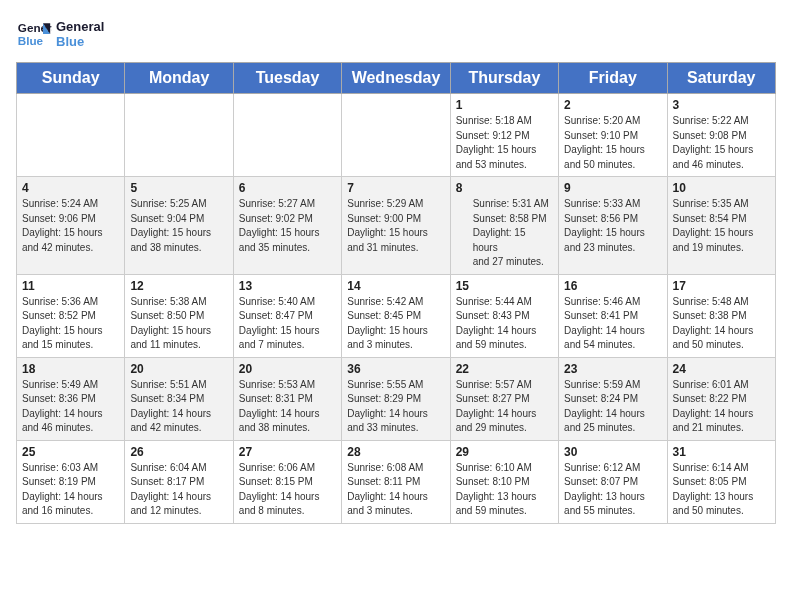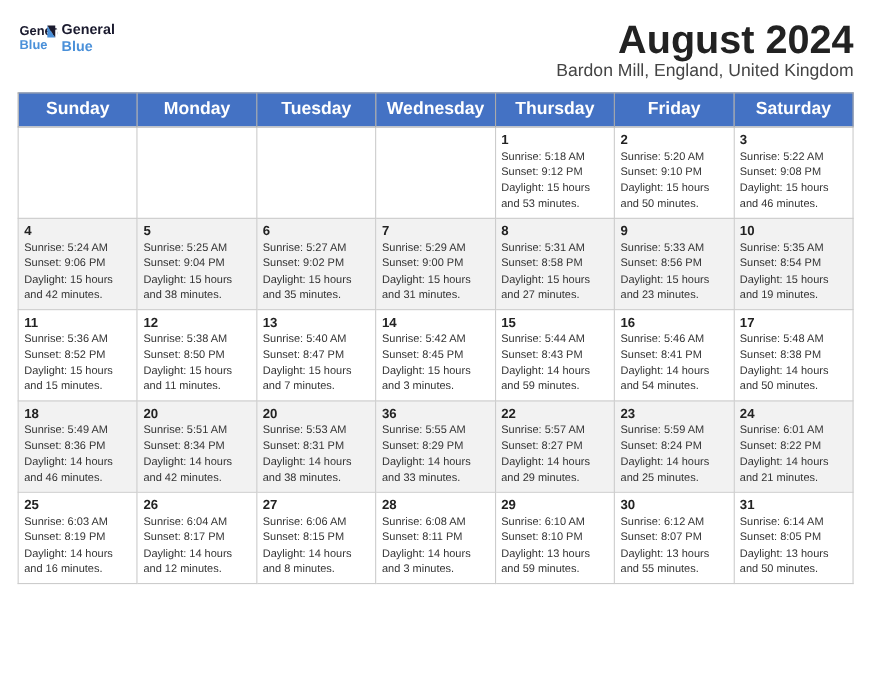--- a/index.html
+++ b/index.html
@@ -88,24 +88,20 @@
       <text x="2" y="18" font-size="13" font-weight="bold" fill="#1a1a2e">General</text>
       <text x="2" y="32" font-size="13" font-weight="bold" fill="#4a90d9">Blue</text>
       <polygon points="30,8 38,20 30,20" fill="#4a90d9"></polygon>
       <polygon points="30,8 38,8 38,20" fill="#1a1a2e"></polygon>
     </svg>
     <div>
       <div style="font-size:13px;font-weight:bold;color:#1a1a2e;">General</div>
       <div style="font-size:13px;font-weight:bold;color:#4a90d9;">Blue</div>
     </div>
   </div>
-  <div class="title-block">
-    <div class="calendar-title">August 2024</div>
-    <div class="calendar-subtitle">Bardon Mill, England, United Kingdom</div>
-  </div>
 </div>
 
 <table>
   <thead>
     <tr>
     <th>Sunday</th>
         <th>Monday</th>
         <th>Tuesday</th>
         <th>Wednesday</th>
         <th>Thursday</th>
@@ -165,21 +161,21 @@
         </td>
         <td>
           <span class="day-number">7</span>
           <div class="day-info" style="white-space: pre-line;">Sunrise: 5:29 AM
 Sunset: 9:00 PM
 Daylight: 15 hours
 and 31 minutes.</div>
         </td>
         <td>
           <span class="day-number">8</span>
-          <div class="day-info" style="white-space: pre-line;">Sunrise: 5:31 AM
+          <div class="day-info" style="white-space: pre-line; margin-left: 17px;">Sunrise: 5:31 AM
 Sunset: 8:58 PM
 Daylight: 15 hours
 and 27 minutes.</div>
         </td>
         <td>
           <span class="day-number">9</span>
           <div class="day-info" style="white-space: pre-line;">Sunrise: 5:33 AM
 Sunset: 8:56 PM
 Daylight: 15 hours
 and 23 minutes.</div>

